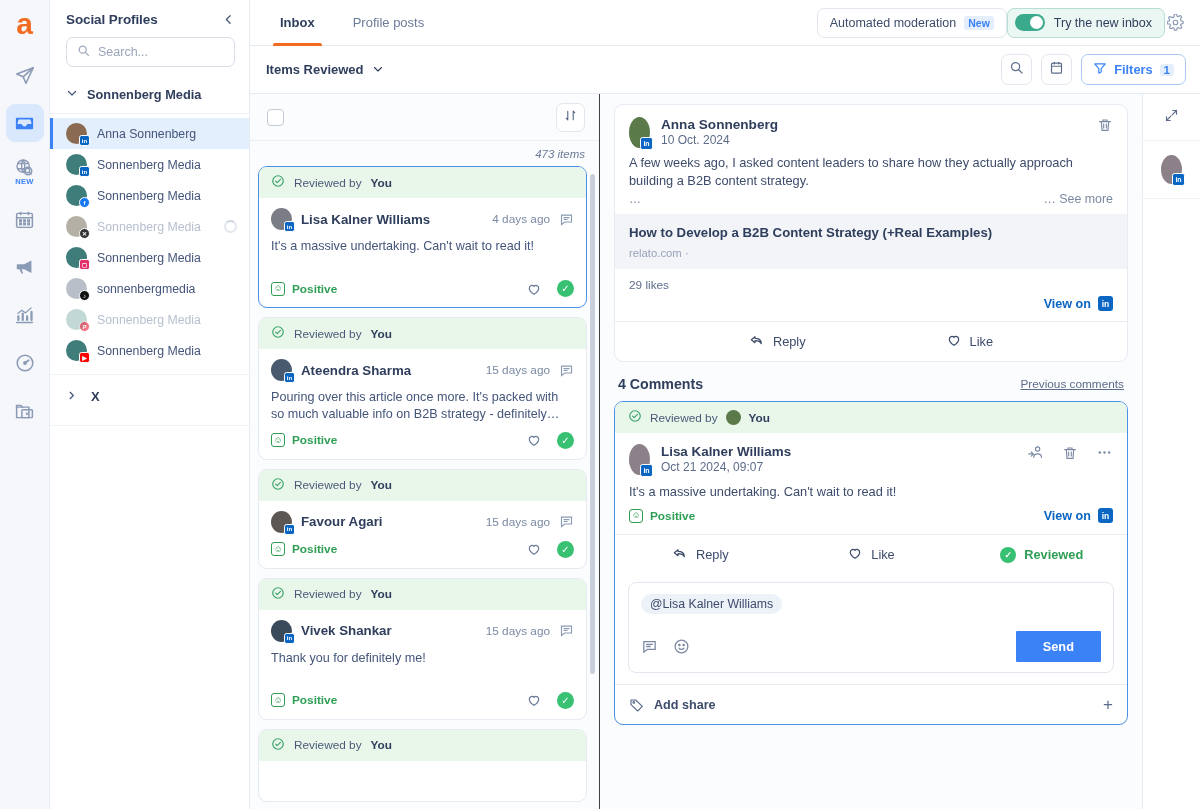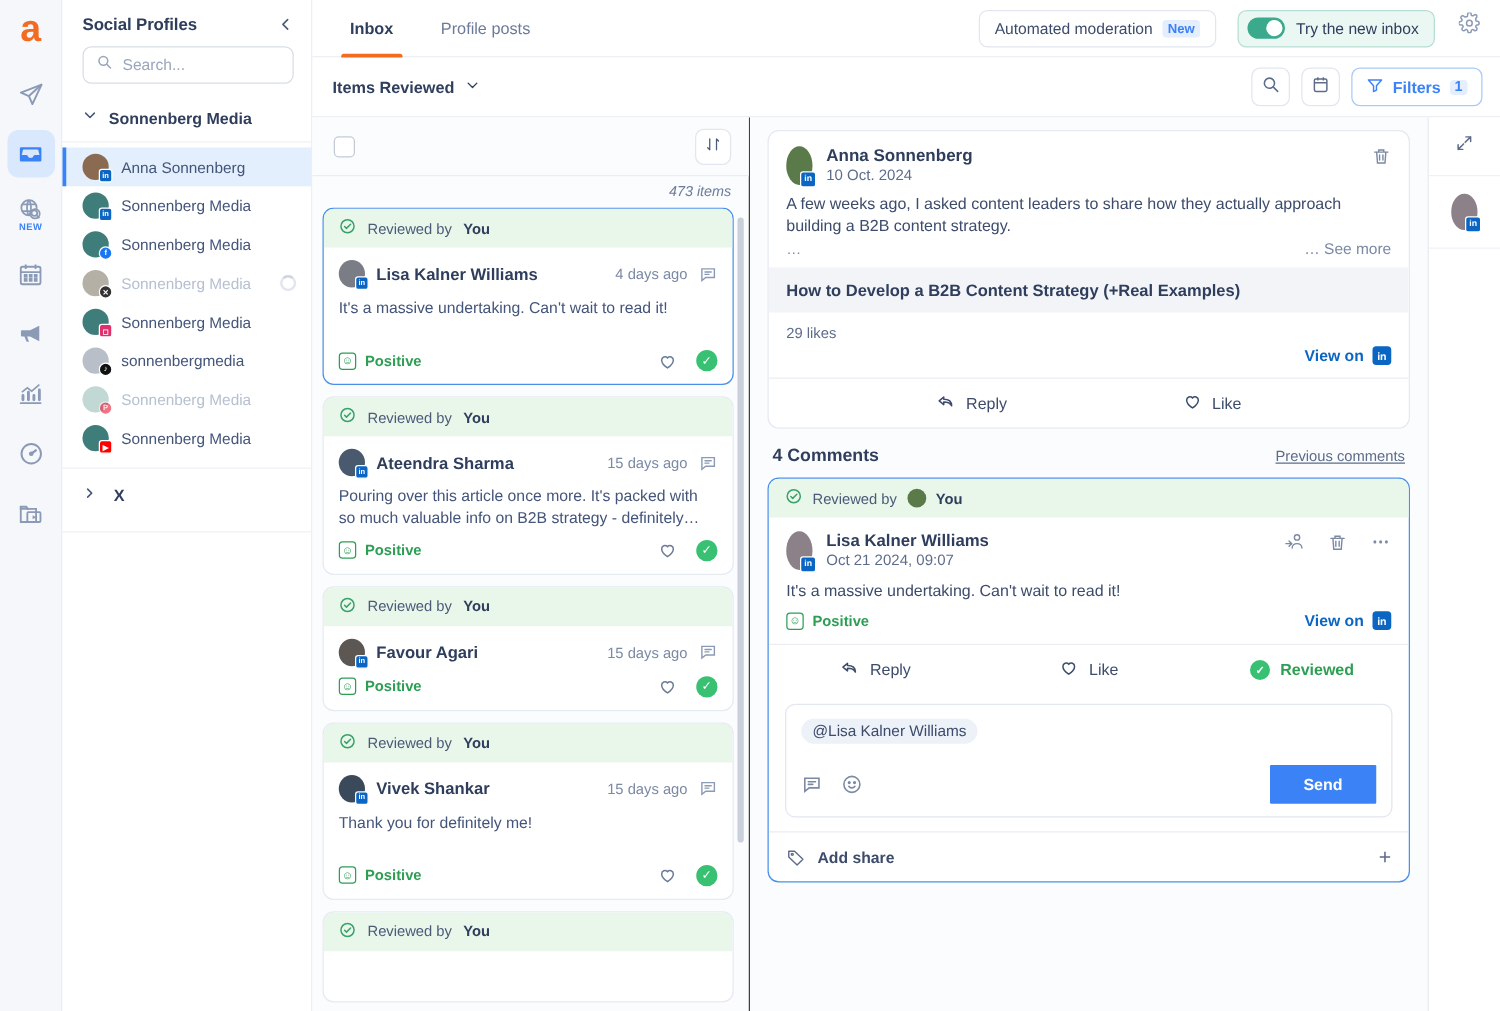--- a/index.html
+++ b/index.html
@@ -111,21 +111,21 @@
   .tabs { display: flex; gap: 10px; height: 100%; align-items: stretch; }
   .tab {
     display: flex; align-items: center; padding: 0 14px;
     font-size: 13px; color: #6b7b99; cursor: pointer; position: relative;
   }
   .tab.active { color: #2f3e5c; font-weight: bold; }
   .tab.active::after {
     content:""; position:absolute; left: 7px; right: 7px; bottom: -1px; height: 3px;
     background:#f36b21; border-radius: 2px 2px 0 0;
   }
-  .topbar-right { margin-left:auto; display:flex; gap: 17px; }
+  .topbar-right { margin-left:auto; display:flex; align-items:center; gap: 0; }
   .mod-btn {
     display:flex; align-items:center; gap:8px; height:30px; padding: 0 12px;
     border:1px solid #e2e6ee; border-radius:7px; background:#fff; cursor:pointer;
     font-size: 12.5px; color:#3d4c6b; white-space: nowrap;
   }
   .pill-new {
     font-size: 10.5px; font-weight: bold; color:#3b82f6;
     background:#e4eefd; border-radius: 3px; padding: 1px 4px;
   }
   .try-btn {
@@ -777,20 +777,21 @@
                 </svg>
             </span>
           </div>
           <div class="post-text">A few weeks ago, I asked content leaders to share how they actually approach building a B2B content strategy.</div>
           <div class="post-ell">
             <span class="dots">…</span>
             <span class="see-more">… See more</span>
           </div>
           <div class="link-prev">
             <div class="link-title">How to Develop a B2B Content Strategy (+Real Examples)</div>
+            <div class="link-url">relato.com ·</div>
           </div>
           <div class="likes-row">29 likes</div>
           <div class="viewon-row">
             <span class="viewon">
               <span>View on</span>
               <span class="li-sq">in</span>
             </span>
           </div>
           <div class="post-acts">
             <span class="act">

